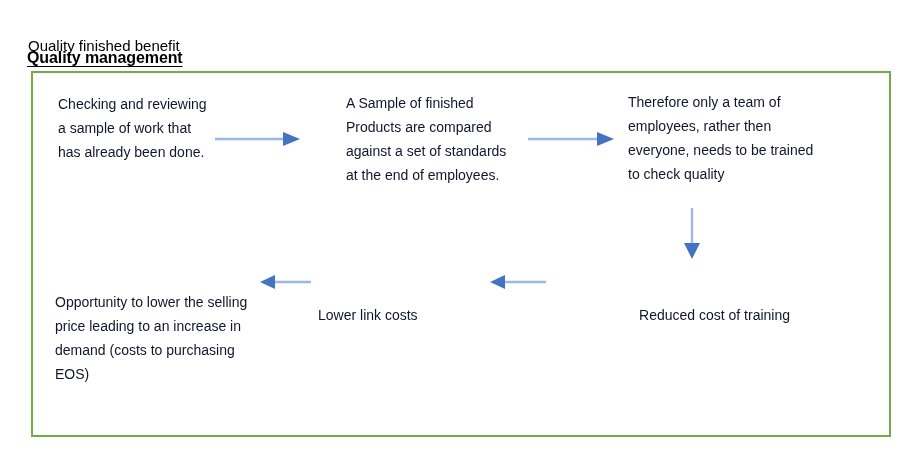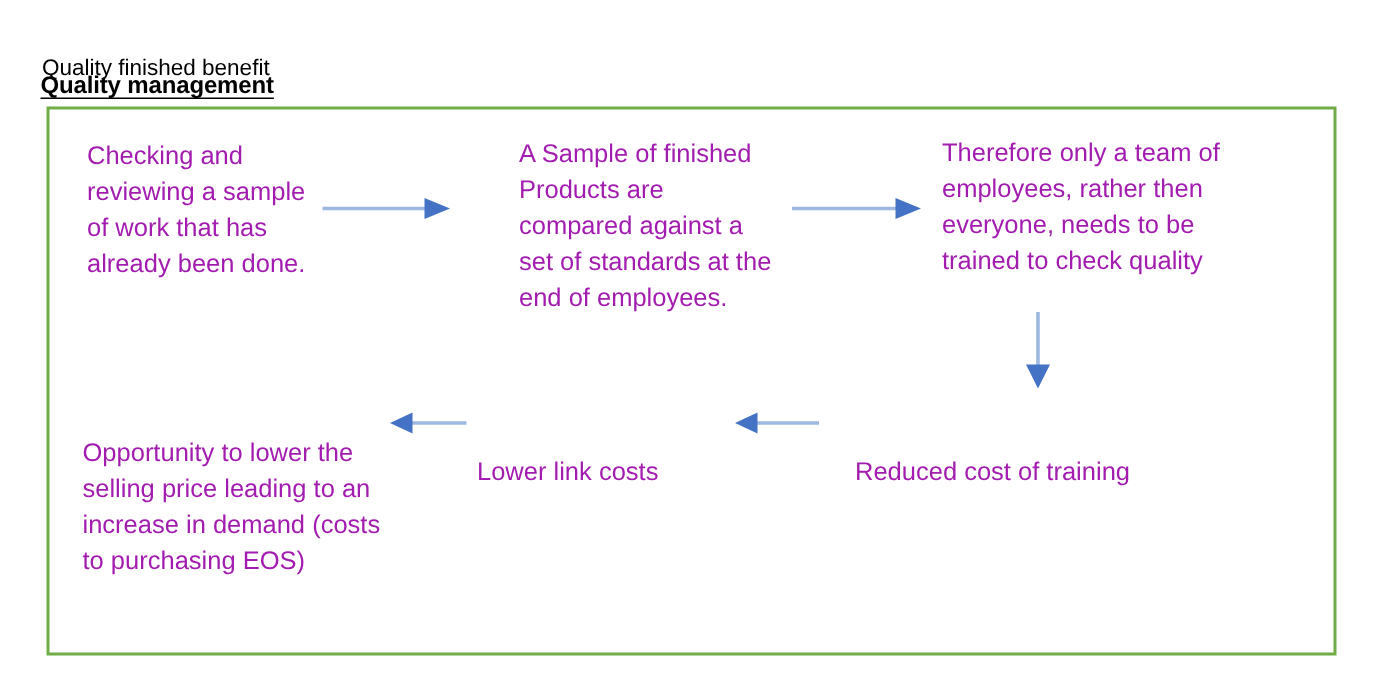--- a/index.html
+++ b/index.html
@@ -47,31 +47,31 @@
     width: 860px;
     height: 366px;
     border: 2px solid #70AD47;
     box-sizing: border-box;
     background: #ffffff;
   }
 
   
   .node-text {
     position: absolute;
-    font-size: 17px;
+    font-size: 14px;
     line-height: 24px;
-    color: #a21caf;
+    color: #0f172a;
   }
 
   #node-checking   { left: 58px;  top: 92px;  width: 150px; }
   #node-sample     { left: 346px; top: 91px;  width: 175px; }
   #node-therefore  { left: 628px; top: 90px;  width: 200px; }
   #node-opportunity{ left: 55px;  top: 290px; width: 200px; }
   #node-lowerfixed { left: 318px; top: 303px; width: 180px; white-space: nowrap; }
-  #node-reduced    { left: 570px; top: 303px; width: 220px; white-space: nowrap; }
+  #node-reduced    { left: 570px; top: 303px; width: 220px; white-space: nowrap; text-align: right; }
 
   
   #arrow-layer {
     position: absolute;
     left: 0;
     top: 0;
     width: 923px;
     height: 450px;
     pointer-events: none;
   }

